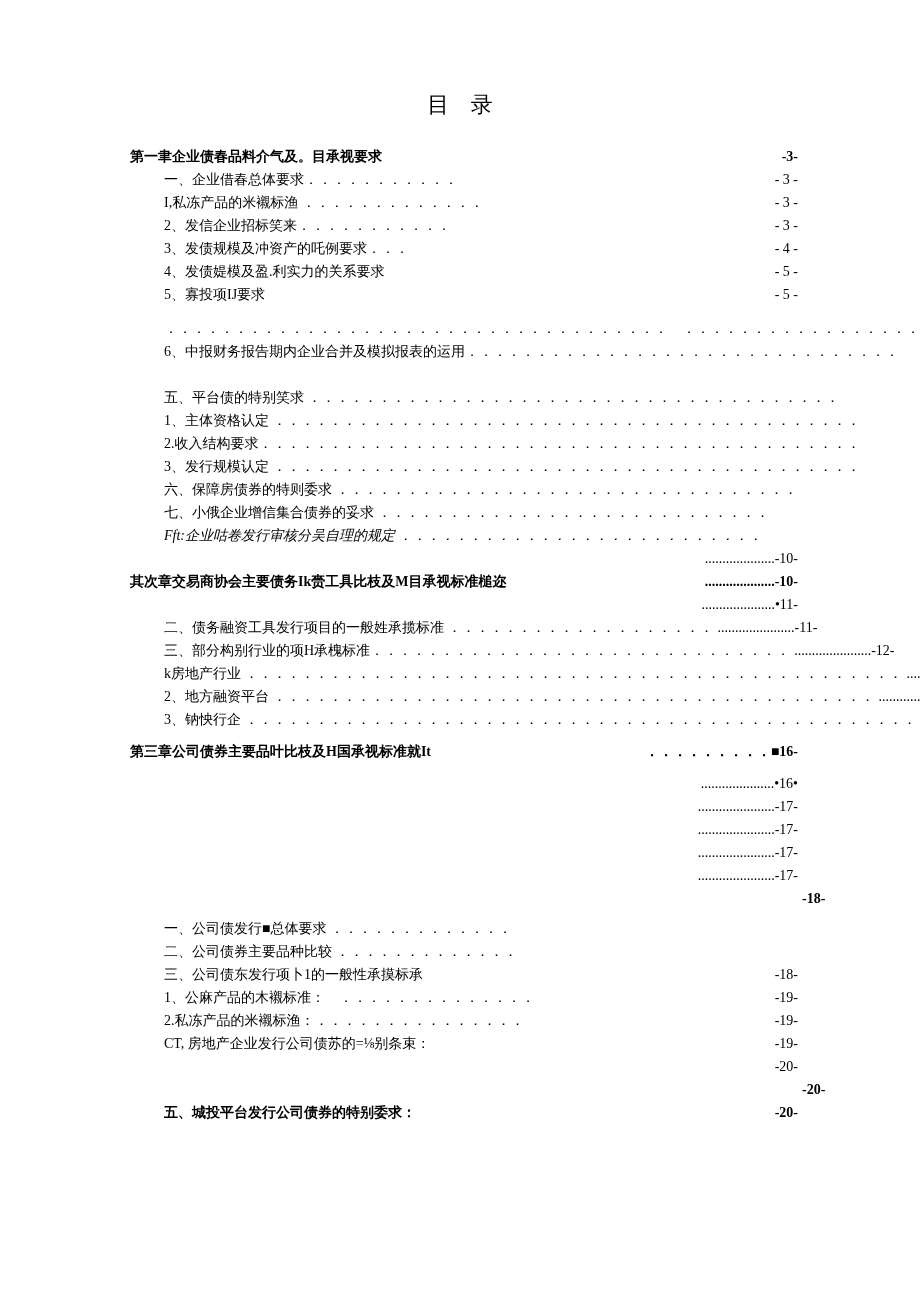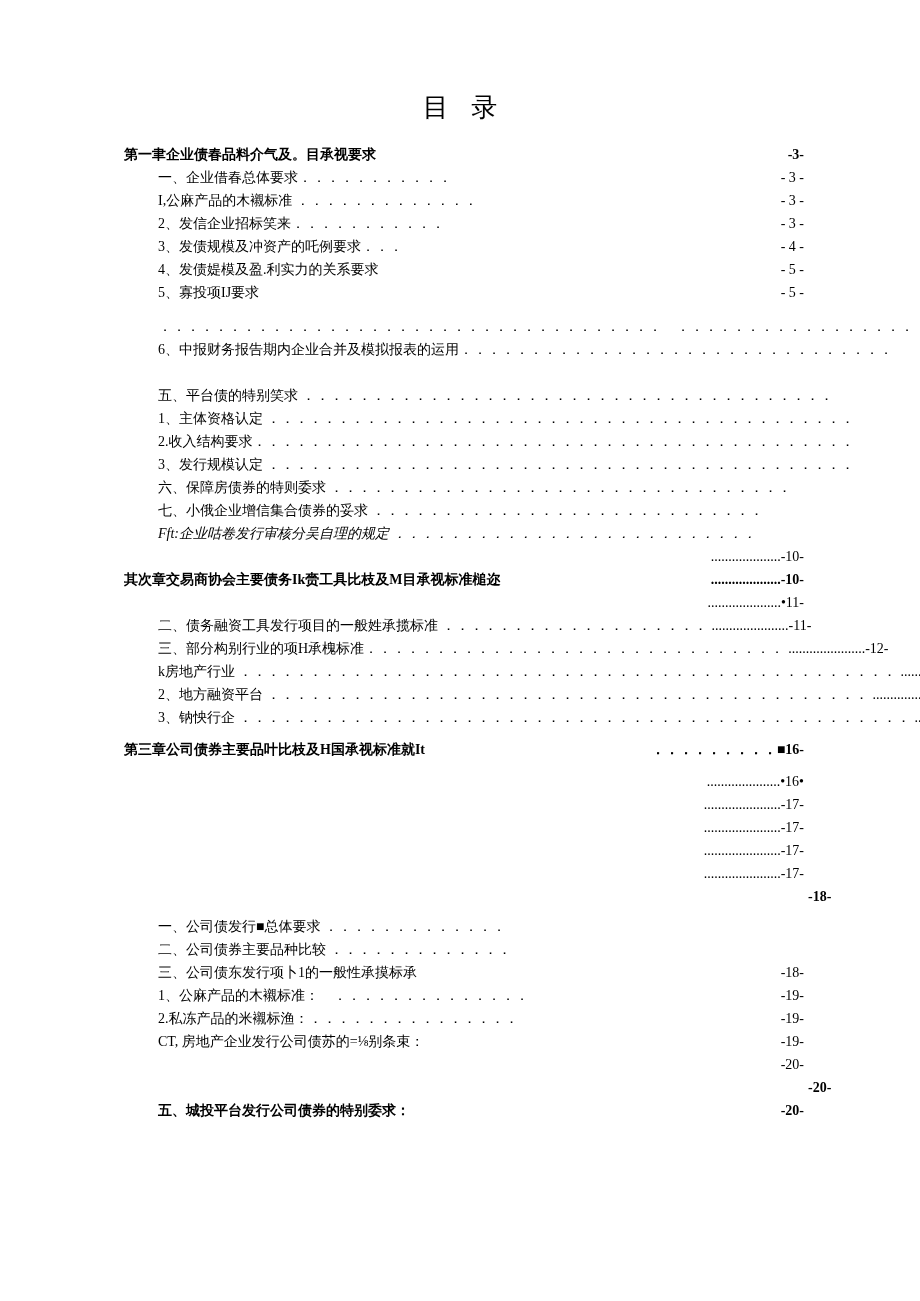--- a/index.html
+++ b/index.html
@@ -12,29 +12,29 @@
   }
   .page {
     width: 920px;
     min-height: 1301px;
     box-sizing: border-box;
     padding: 90px 110px 60px 118px;
     position: relative;
   }
   .title {
     text-align: center;
-    font-size: 26px;
+    font-size: 22px;
     letter-spacing: 8px;
-    margin-bottom: 19px;
+    margin-bottom: 26px;
   }
   .toc-line {
     display: flex;
     align-items: flex-start;
     line-height: 22px;
-    margin: 1px 6px;
+    margin: 1px 12px;
     white-space: nowrap;
   }
   .toc-label {
     flex: 0 0 auto;
   }
   .toc-leader {
     flex: 1 1 auto;
     overflow: hidden;
     position: relative;
     min-width: 0;
@@ -79,21 +79,21 @@
         <span class="toc-label bold">第一聿企业债春品料介气及。目承视要求</span>
         <span class="toc-leader bold-dots"></span>
         <span class="toc-page bold">-3-</span>
       </div>
       <div class="toc-line indent-1">
         <span class="toc-label">一、企业借春总体要求．．．．．．．．．．．</span>
         <span class="toc-leader dots"></span>
         <span class="toc-page">- 3 -</span>
       </div>
       <div class="toc-line indent-1">
-        <span class="toc-label">I,公麻产品的木襯标准 ．．．．．．．．．．．．．</span>
+        <span class="toc-label">I,私冻产品的米襯标渔 ．．．．．．．．．．．．．</span>
         <span class="toc-leader dots"></span>
         <span class="toc-page">- 3 -</span>
       </div>
       <div class="toc-line indent-1">
         <span class="toc-label">2、发信企业招标笑来．．．．．．．．．．．</span>
         <span class="toc-leader dots"></span>
         <span class="toc-page">- 3 -</span>
       </div>
       <div class="toc-line indent-1">
         <span class="toc-label">3、发债规模及冲资产的吒例要求．．．</span>

